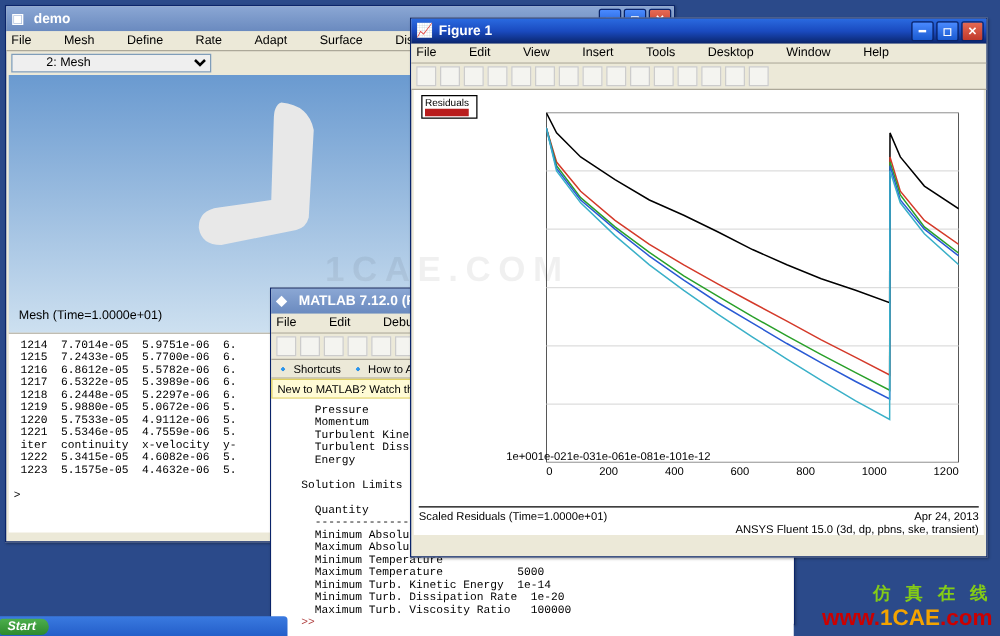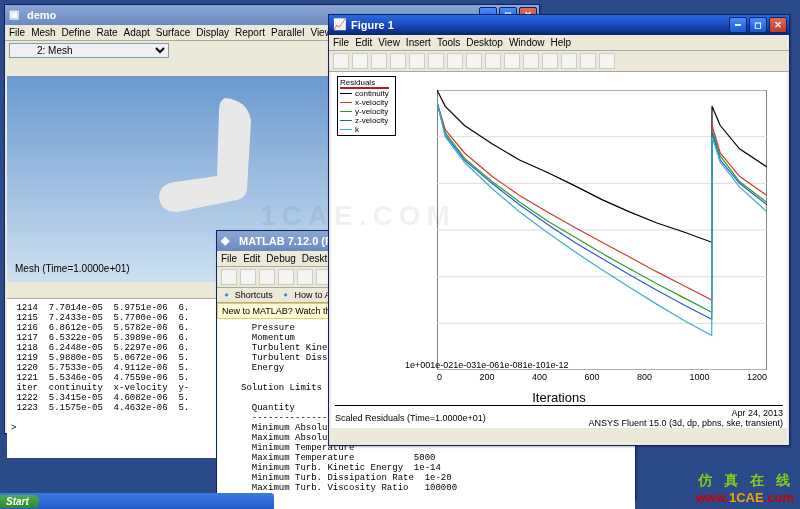--- a/index.html
+++ b/index.html
@@ -36,21 +36,21 @@
     width: 18px; height: 16px; margin-left: 2px;
     display: inline-flex; align-items: center; justify-content: center;
     border-radius: 2px; font-size: 9px; color: #fff;
     background: linear-gradient(#4a8aff,#1a5ad0);
     border: 1px solid #0a246a;
   }
   .win-btn.close { background: linear-gradient(#e56a54,#c0392b); }
   .menubar {
     background: #ece9d8; border-bottom: 1px solid #aca899;
     padding: 2px 4px; font-size: 10px; color: #000;
-    display: flex; gap: 6px;
+    display: flex; gap: 26px;
   }
   .menubar span { cursor: default; }
   .toolbar {
     background: #ece9d8; border-bottom: 1px solid #aca899;
     padding: 2px 4px; display: flex; gap: 3px;
   }
   .tool-icon {
     width: 16px; height: 16px;
     border: 1px solid #ccc;
     background: #f4f4f0;
@@ -58,21 +58,21 @@
   }
   
   #demo-win { left: 4px; top: 4px; width: 536px; height: 430px; }
   #demo-dropdown {
     margin: 2px 4px; width: 160px; font-size: 10px;
     border: 1px solid #7f9db9;
     padding-left: 23px;
   }
   #demo-viewport {
     background: linear-gradient(#6a9ad0,#cde0f0);
-    height: 206px; margin: 16px 2px; position: relative;
+    height: 206px; margin: 0 2px; position: relative;
   }
   .mesh-shape {
     position: absolute; left: 140px; top: 16px;
     width: 130px; height: 130px;
   }
   .mesh-shape svg path { fill: #e8e8e8; }
   #demo-viewport .label {
     position: absolute; left: 8px; bottom: 8px;
     color: #000; font-size: 10px;
   }
@@ -119,37 +119,37 @@
   }
   .chart-svg { position:absolute; left: 106px; top: 18px; }
   .xaxis-labels {
     position: absolute; left: 106px; top: 300px; width: 330px;
     display: flex; justify-content: space-between; font-size: 9px;
   }
   .xtitle { position:absolute; left:0; right:0; top:318px; text-align:center; font-size:13px; }
   .fig-footer {
     position:absolute; bottom:0; left:4px; right:4px;
     border-top:1px solid #000; padding-top:2px;
-    font-size:9px; display:flex; justify-content:space-between;align-items:center;
+    font-size:9px; display:flex; justify-content:space-between;
   }
   .fig-footer .r { text-align:right; }
   .watermark {
     position:absolute; color:rgba(0,0,0,0.06);
     font-size:28px; font-weight:bold; letter-spacing:6px;
     left:260px; top:200px; pointer-events:none;
   }
   .site-brand {
     position:absolute; right:6px; bottom:4px; text-align:right;
     font-size:14px;
   }
   .site-brand .cn { color:#84cc16; font-weight:bold; letter-spacing:4px; }
-  .site-brand .url { color:#c00; font-weight:bold; font-size:13px; }
+  .site-brand .url { color:#c00; font-weight:bold; font-size:18px; }
   .site-brand .url b { color:#f4a300; }
   .taskbar {
-    position:absolute; left:0; bottom:0; width:274px; height:16px;
+    position:absolute; left:0; bottom:0; width:230px; height:16px;
     background: linear-gradient(#3a7ae0,#245ec9);
     border-top-right-radius:3px;
     display:flex; align-items:center;
     color:#fff; font-size:10px; font-style:italic;
   }
   .start-btn {
     background: linear-gradient(#4cae4c,#2d8a2d);
     padding:1px 10px 1px 6px; border-radius:2px 6px 6px 2px;
     font-weight:bold; font-style:italic;
   }
@@ -287,43 +287,21 @@
     <span class="tool-icon"></span>
     <span class="tool-icon"></span>
     <span class="tool-icon"></span>
     <span class="tool-icon"></span>
     <span class="tool-icon"></span>
     <span class="tool-icon"></span>
     <span class="tool-icon"></span>
   </div>
   <div class="plot-area">
     <div class="legend-box">
-      <div style="border-bottom:2px solid #b91c1c">Residuals</div>
-      <div id="legend-items">
-          <div class="legend-row">
-            <span class="legend-line" style="background:#000"></span>
-            <span>continuity</span>
-          </div>
-          <div class="legend-row">
-            <span class="legend-line" style="background:#d43a2a"></span>
-            <span>x-velocity</span>
-          </div>
-          <div class="legend-row">
-            <span class="legend-line" style="background:#2aa02a"></span>
-            <span>y-velocity</span>
-          </div>
-          <div class="legend-row">
-            <span class="legend-line" style="background:#2a5ad4"></span>
-            <span>z-velocity</span>
-          </div>
-          <div class="legend-row">
-            <span class="legend-line" style="background:#3ab0c8"></span>
-            <span>k</span>
-          </div>
-        </div>
+      <div style="border-bottom:6px solid #b91c1c">Residuals</div>
     </div>
     <div class="yaxis-labels" id="yticks">
         <div>1e+00</div>
         <div>1e-02</div>
         <div>1e-03</div>
         <div>1e-06</div>
         <div>1e-08</div>
         <div>1e-10</div>
         <div>1e-12</div>
       </div>
@@ -344,21 +322,20 @@
       </svg>
     <div class="xaxis-labels" id="xticks">
         <div>0</div>
         <div>200</div>
         <div>400</div>
         <div>600</div>
         <div>800</div>
         <div>1000</div>
         <div>1200</div>
       </div>
-    <div class="xtitle">Iterations</div>
     <div class="fig-footer">
       <div>Scaled Residuals  (Time=1.0000e+01)</div>
       <div class="r">
         <div>Apr 24, 2013</div>
         <div>ANSYS Fluent 15.0 (3d, dp, pbns, ske, transient)</div>
       </div>
     </div>
   </div>
 </div>
 

